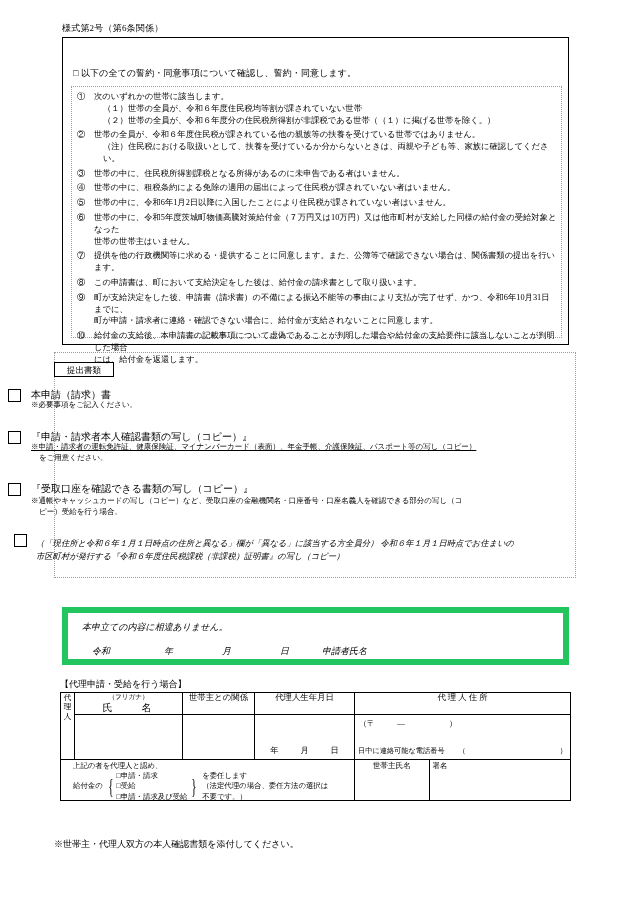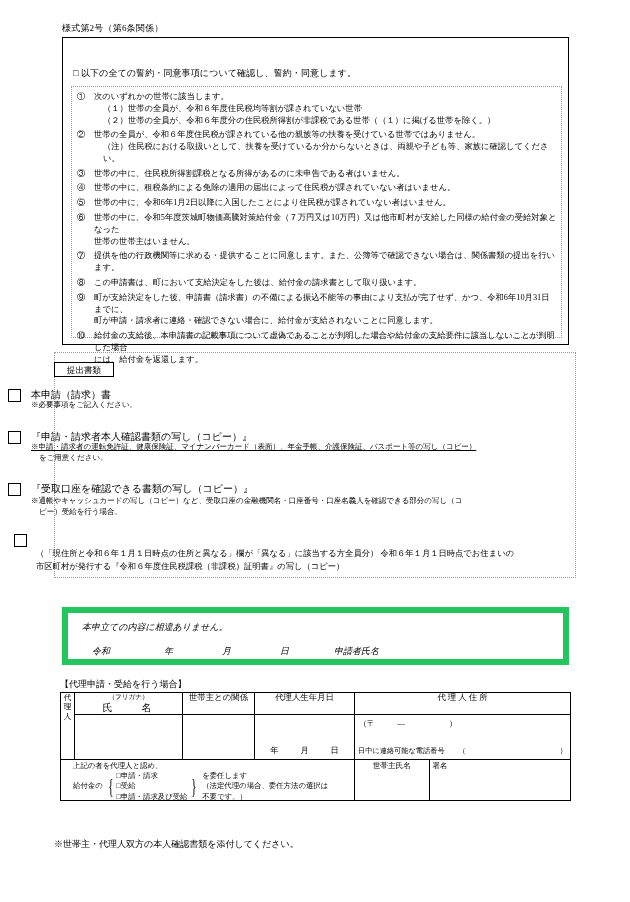--- a/index.html
+++ b/index.html
@@ -148,24 +148,25 @@
     width: 485px;
     font-size: 7.5px;
     line-height: 1.4;
   }
   .doc-note .ind { display: block; padding-left: 8px; }
 
   
   .doc-lines {
     position: absolute;
     left: 36px;
-    top: 14px;
+    top: 4px;
     width: 485px;
     font-size: 8.3px;
     line-height: 1.6;
+    font-style: italic;
   }
 
   
   .reminder {
     position: absolute;
     left: 54px;
     top: 588px;
     width: 530px;
     font-size: 7.1px;
     line-height: 1.4;
@@ -193,21 +194,21 @@
     left: 14px;
     top: 32px;
     width: 470px;
     font-size: 9px;
   }
   .decl-row span { position: absolute; top: 0; }
   .d-era   { left: 10px; }
   .d-year  { left: 82px; }
   .d-month { left: 140px; }
   .d-day   { left: 198px; }
-  .d-name  { left: 252px; text-align: right; }
+  .d-name  { left: 240px; text-align: right; }
 
   
   .agent-head {
     position: absolute;
     left: 60px;
     top: 678px;
     font-size: 9px;
   }
   .agent-table {
     position: absolute;

